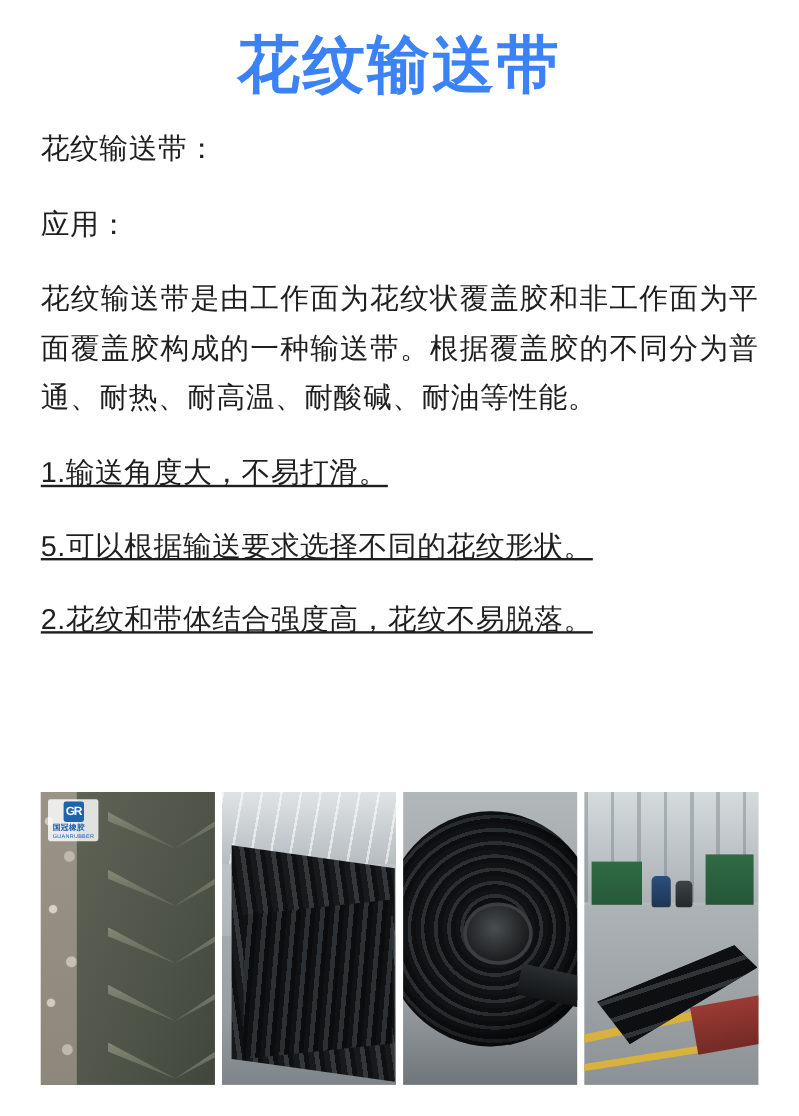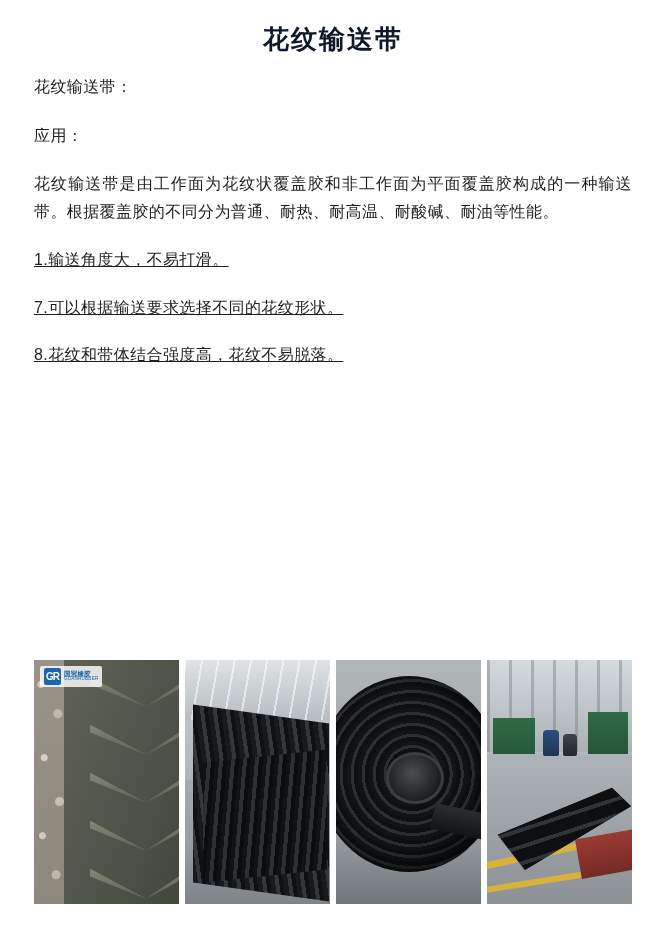--- a/index.html
+++ b/index.html
@@ -16,30 +16,30 @@
   }
   .page {
     position: relative;
     width: 666px;
     height: 930px;
     box-sizing: border-box;
     padding: 0 34px;
   }
   .title {
     text-align: center;
-    font-size: 26px;
+    font-size: 52px;
     font-weight: bold;
     letter-spacing: 2px;
-    color: #0f172a;
+    color: #3b82f6;
     margin: 24px 0 18px 0;
     line-height: 1.2;
   }
   .body-text p {
     margin: 0 0 21px 0;
-    font-size: 16px;
+    font-size: 24px;
     line-height: 1.72;
     color: #1f1f1f;
     letter-spacing: 0.4px;
     text-align: justify;
   }
   .body-text p.tight {
     margin-bottom: 20px;
     text-decoration: underline;
   }
   .gallery {
@@ -208,20 +208,21 @@
   
   .logo {
     position: absolute;
     left: 6px; top: 6px;
     display: flex;
     align-items: center;
     gap: 3px;
     background: rgba(255,255,255,0.82);
     padding: 2px 4px;
     border-radius: 2px;
+    flex-direction: column;
   }
   .logo .mark {
     width: 17px; height: 17px;
     background: #1c63b0;
     color: #fff;
     font-size: 10px;
     font-weight: bold;
     display: flex;
     align-items: center;
     justify-content: center;
@@ -237,22 +238,22 @@
 
 <div class="page">
 
   <h1 class="title">花纹输送带</h1>
 
   <div class="body-text">
     <p>花纹输送带：</p>
     <p>应用：</p>
     <p>花纹输送带是由工作面为花纹状覆盖胶和非工作面为平面覆盖胶构成的一种输送带。根据覆盖胶的不同分为普通、耐热、耐高温、耐酸碱、耐油等性能。</p>
     <p class="tight">1.输送角度大，不易打滑。</p>
-    <p class="tight">7.可以根据输送要求选择不同的花纹形状。</p>
-    <p class="tight">8.花纹和带体结合强度高，花纹不易脱落。</p>
+    <p class="tight">5.可以根据输送要求选择不同的花纹形状。</p>
+    <p class="tight">2.花纹和带体结合强度高，花纹不易脱落。</p>
   </div>
 
   <div class="gallery">
 
     <div class="photo p1">
       <div class="gravel"></div>
       <div class="belt">
         <div class="chev" style="top:24px">
             <i></i>
           </div>

